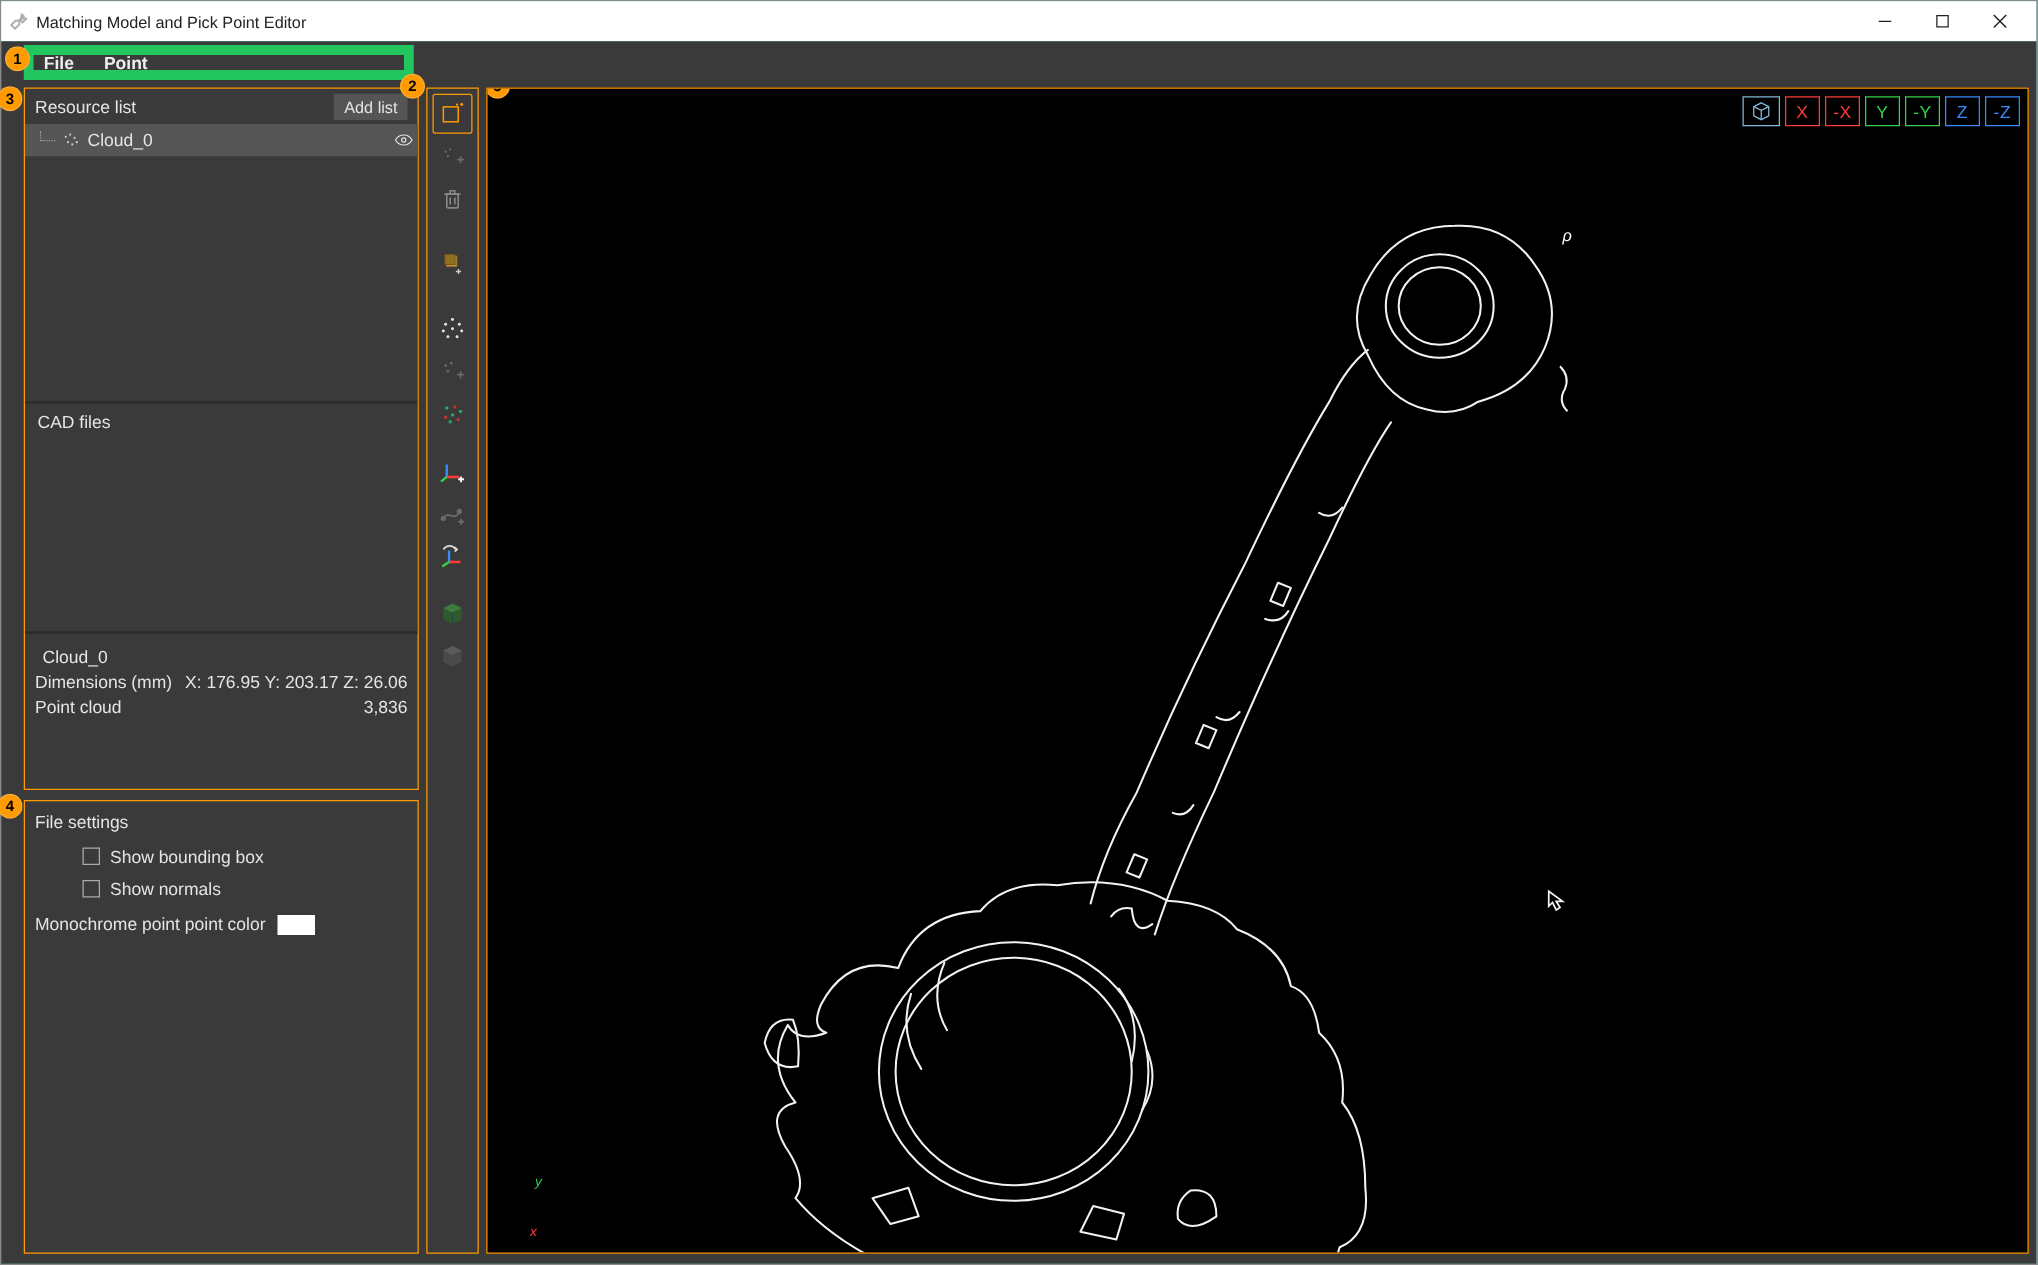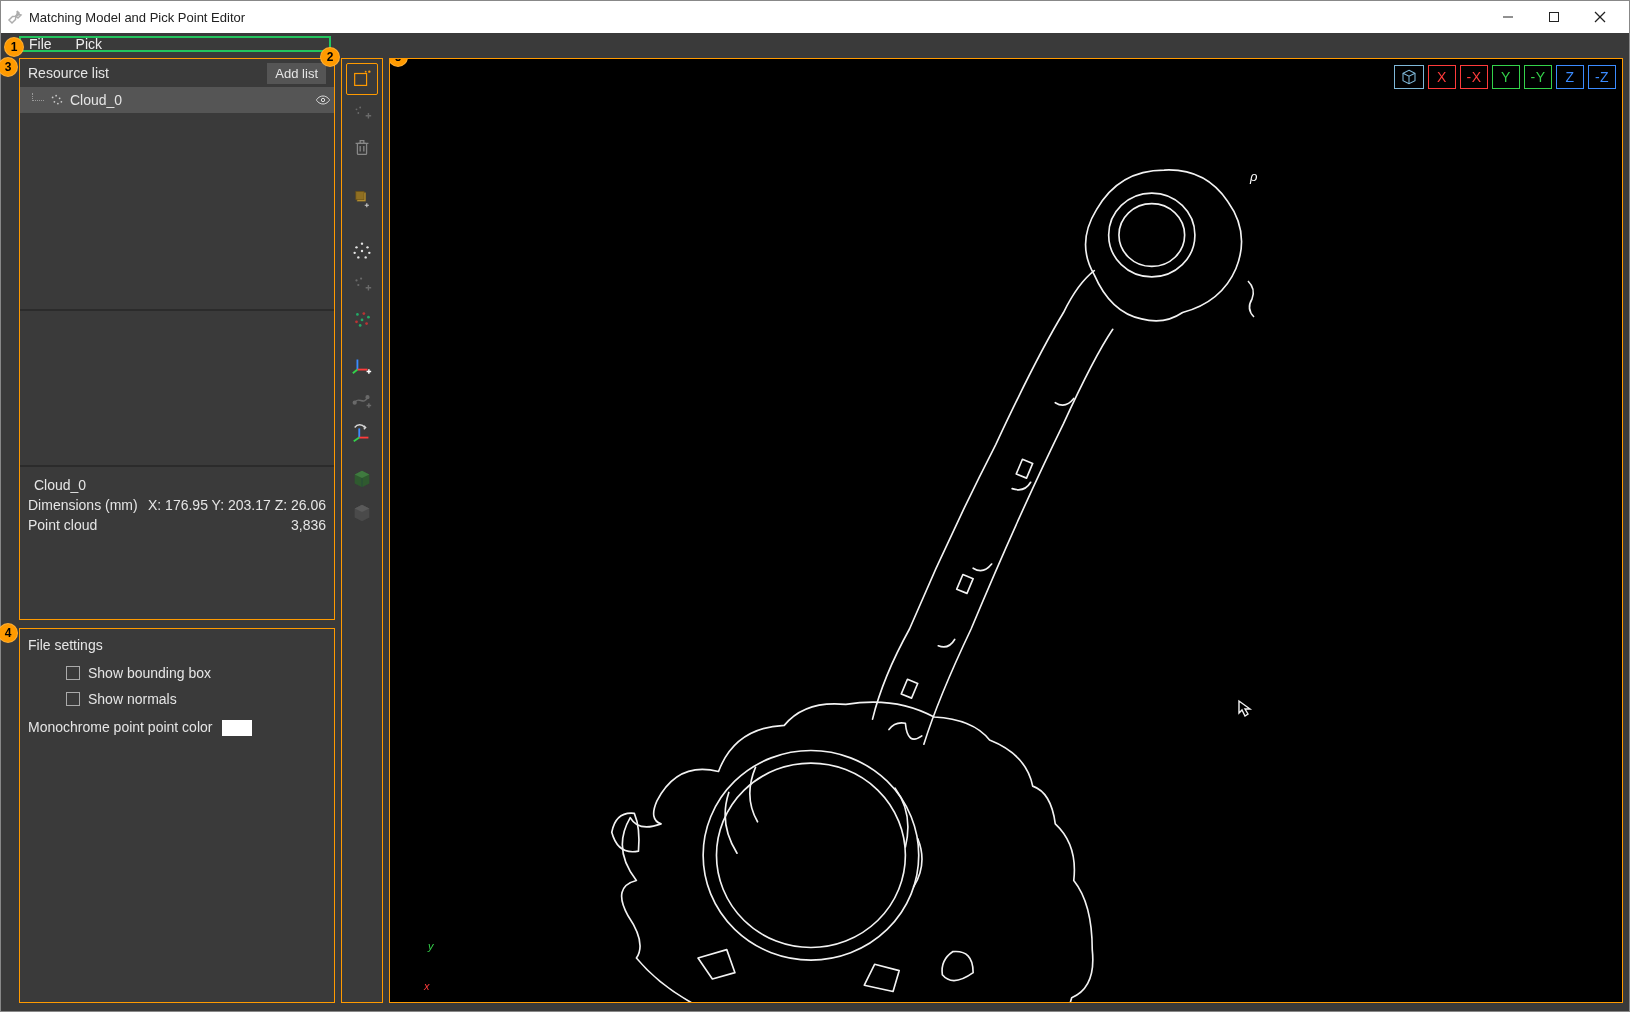--- a/index.html
+++ b/index.html
@@ -15,21 +15,21 @@
   .client { flex: 1; background: #3a3a3a; display: flex; flex-direction: column; position: relative; }
 
   .menubar { height: 26px; background: #3a3a3a; color: #eee; display: flex; align-items: center; padding: 0 6px; gap: 12px; font-size: 14px; }
   .menubar span { padding: 2px 6px; cursor: default; }
 
   .workspace { flex: 1; display: flex; gap: 6px; padding: 6px 6px 8px 6px; }
 
   .leftcol { width: 328px; display: flex; flex-direction: column; gap: 8px; }
 
   .panel { background: #3a3a3a; border: 1px solid #ff9a00; position: relative; }
-  .menubar-wrap { border: 2px solid #22c55e; position: relative; margin: 3px 6px 0 18px; width:312px; height:16px;}
+  .menubar-wrap { border: 8px solid #22c55e; position: relative; margin: 3px 6px 0 18px; width:312px; height:28px;font-weight:bold;}
   .menubar-wrap .menubar { height: 100%; padding-left:2px;}
   
   .resource-panel { flex: 0 0 auto; height: 562px; display:flex; flex-direction:column;}
   .panel-header { height: 28px; display: flex; align-items: center; padding: 0 8px; color: #e5e5e5; font-size: 14px; }
   .panel-header .spacer { flex: 1; }
   .btn-grey { background: #555; color: #e5e5e5; font-size: 13px; padding: 3px 8px; border: none; cursor: pointer; }
 
   .section-row { height: 28px; display: flex; align-items: center; padding: 0 10px; color: #e5e5e5; font-size: 14px; background:#3a3a3a;}
   .section-row .spacer { flex:1;}
   .tree-area { height: 222px; background: #3a3a3a; overflow:hidden;}
@@ -109,21 +109,21 @@
         </div>
     </div>
   </div>
 
   <div class="client">
 
     <div class="marker" style="left:3px; top:4px;">1</div>
     <div class="menubar-wrap panel">
       <div class="menubar">
         <span>File</span>
-        <span>Pick</span>
+        <span>Point</span>
       </div>
     </div>
 
     <div class="workspace">
 
       <div class="leftcol">
         <div class="panel resource-panel" style="margin-left:12px; position:relative;">
           <div class="marker" style="left:-22px; top:-2px;">3</div>
           <div class="panel-header">
             <span>Resource list</span>
@@ -147,20 +147,23 @@
               <span class="spacer"></span>
               <span class="eye">
                   <svg viewBox="0 0 24 24">
                     <path d="M2 12s3.5-6 10-6 10 6 10 6-3.5 6-10 6S2 12 2 12z"></path>
                     <circle cx="12" cy="12" r="2.5"></circle>
                   </svg>
                 </span>
             </div>
           </div>
           <div class="divider-line"></div>
+          <div class="section-row">
+            <span>CAD files</span>
+          </div>
           <div class="cad-area"></div>
           <div class="divider-line"></div>
           <div class="info-block">
             <div class="info-row">
               <span class="with-icon">
                   <span class="pcicon"><svg viewBox="0 0 16 16">
                       <circle cx="3" cy="5" r="1" fill="#ccc"></circle>
                       <circle cx="7" cy="3" r="1" fill="#ccc"></circle>
                       <circle cx="11" cy="6" r="1" fill="#ccc"></circle>
                       <circle cx="5" cy="10" r="1" fill="#ccc"></circle>

